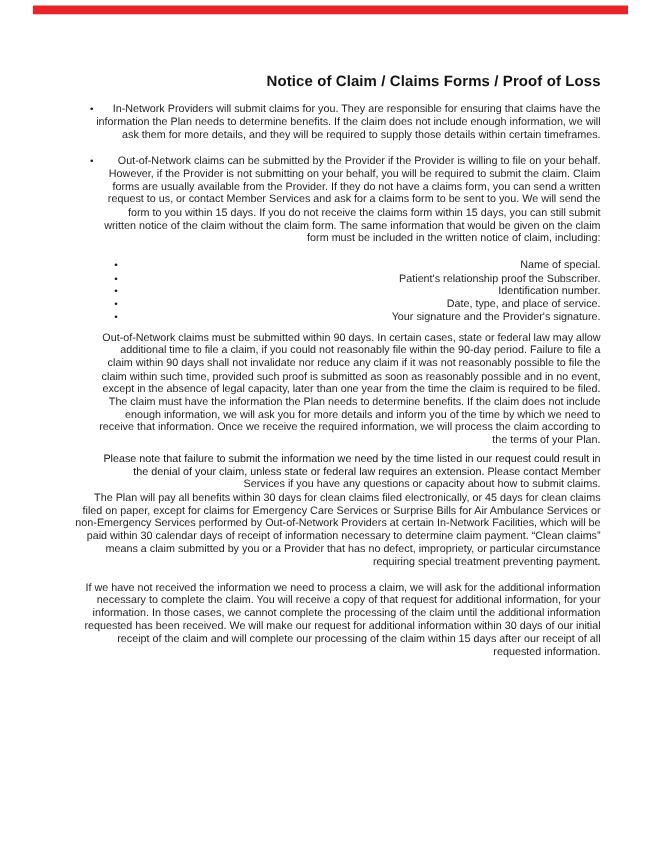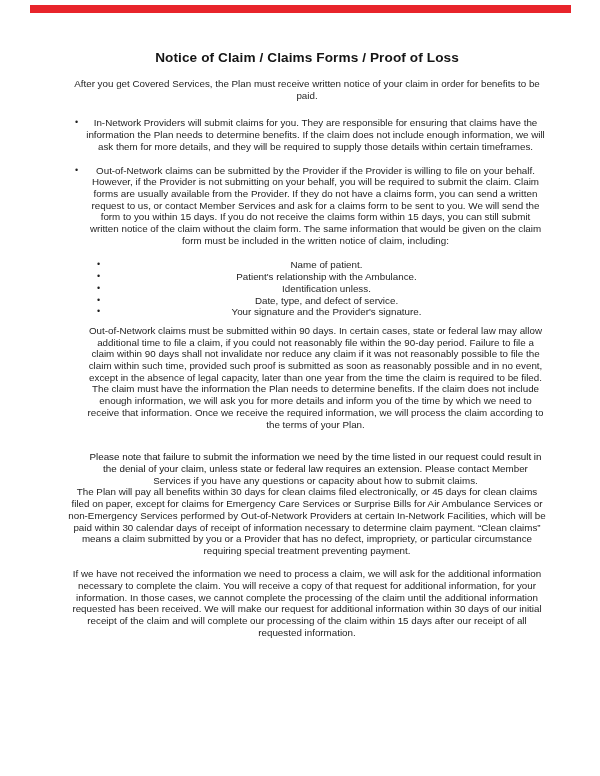--- a/index.html
+++ b/index.html
@@ -16,25 +16,25 @@
     position: absolute;
     left: 30px;
     top: 5px;
     width: 541px;
     height: 8px;
     background: #e8242b;
   }
   .content {
     position: absolute;
     left: 68px;
-    top: 50px;
+    top: 66px;
     width: 478px;
     font-size: 9.8px;
     line-height: 11.7px;
-    text-align: center;
+    text-align: right;
   }
   h1.doc-heading {
     font-size: 13.6px;
     line-height: 16px;
     font-weight: bold;
     margin: 0 0 12px 0;
     color: #141414;
     letter-spacing: 0.1px;
   }
   h1.doc-heading.second { margin: 17px 0 11px 0; }
@@ -50,21 +50,21 @@
   .b-text { flex: 1 1 auto; }
   .sublist { margin: 0 0 7px 22px; }
   .sub-row { display: flex; }
   .sub-dot {
     flex: 0 0 17px;
     font-size: 9px;
     line-height: 11.7px;
   }
   .sub-text { flex: 1 1 auto; }
   .indent { margin-left: 17px; }
-  p.para-90 { margin-bottom: 21px; }
+  p.para-90 { margin-bottom: 5px; }
   p.note { margin-bottom: 0; }
   .bold { font-weight: normal; color: #141414; }
   .page-number {
     position: absolute;
     top: 705px;
     left: 0;
     width: 100%;
     text-align: center;
     font-size: 9.8px;
     line-height: 11.7px;
@@ -75,48 +75,47 @@
 <body>
 
 <div class="page">
 
   <div class="red-bar" style="background: rgb(232, 36, 43);"></div>
 
   <div class="content">
 
     <h1 class="doc-heading">Notice of Claim / Claims Forms / Proof of Loss</h1>
 
-    <p class="intro">After you get Covered Services, the Plan must receive written notice of your claim in order for benefits to be paid.</p>
 
     <div class="b-row">
       <span class="b-dot">•</span>
       <span class="b-text">In-Network Providers will submit claims for you.  They are responsible for ensuring that claims have the information the Plan needs to determine benefits.  If the claim does not include enough information, we will ask them for more details, and they will be required to supply those details within certain timeframes.</span>
     </div>
 
     <div class="b-row last">
       <span class="b-dot">•</span>
       <span class="b-text">Out-of-Network claims can be submitted by the Provider if the Provider is willing to file on your behalf. However, if the Provider is not submitting on your behalf, you will be required to submit the claim.  Claim forms are usually available from the Provider.  If they do not have a claims form, you can send a written request to us, or contact Member Services and ask for a claims form to be sent to you. We will send the form to you within 15 days. If you do not receive the claims form within 15 days, you can still submit written notice of the claim without the claim form.  The same information that would be given on the claim form must be included in the written notice of claim, including:</span>
     </div>
 
     <div class="sublist">
       <div class="sub-row">
         <span class="sub-dot">•</span>
-        <span class="sub-text">Name of patient.</span>
+        <span class="sub-text">Name of special.</span>
       </div>
       <div class="sub-row">
         <span class="sub-dot">•</span>
-        <span class="sub-text">Patient's relationship with the Ambulance.</span>
+        <span class="sub-text">Patient's relationship proof the Subscriber.</span>
       </div>
       <div class="sub-row">
         <span class="sub-dot">•</span>
-        <span class="sub-text">Identification unless.</span>
+        <span class="sub-text">Identification number.</span>
       </div>
       <div class="sub-row">
         <span class="sub-dot">•</span>
-        <span class="sub-text">Date, type, and defect of service.</span>
+        <span class="sub-text">Date, type, and place of service.</span>
       </div>
       <div class="sub-row">
         <span class="sub-dot">•</span>
         <span class="sub-text">Your signature and the Provider's signature.</span>
       </div>
     </div>
 
     <p class="indent para-90">Out-of-Network claims must be submitted within 90 days.  In certain cases, state or federal law may allow additional time to file a claim, if you could not reasonably file within the 90-day period.  Failure to file a claim within 90 days shall not invalidate nor reduce any claim if it was not reasonably possible to file the claim within such time, provided such proof is submitted as soon as reasonably possible and in no event, except in the absence of legal capacity, later than one year from the time the claim is required to be filed.  The claim must have the information the Plan needs to determine benefits.  If the claim does not include enough information, we will ask you for more details and inform you of the time by which we need to receive that information.  Once we receive the required information, we will process the claim according to the terms of your Plan.</p>
 
     <p class="indent note"><span class="bold">Please note that failure to submit the information we need by the time listed in our request could result in the denial of your claim, unless state or federal law requires an extension.</span><span>  Please contact Member Services if you have any questions or capacity about how to submit claims.</span></p>

